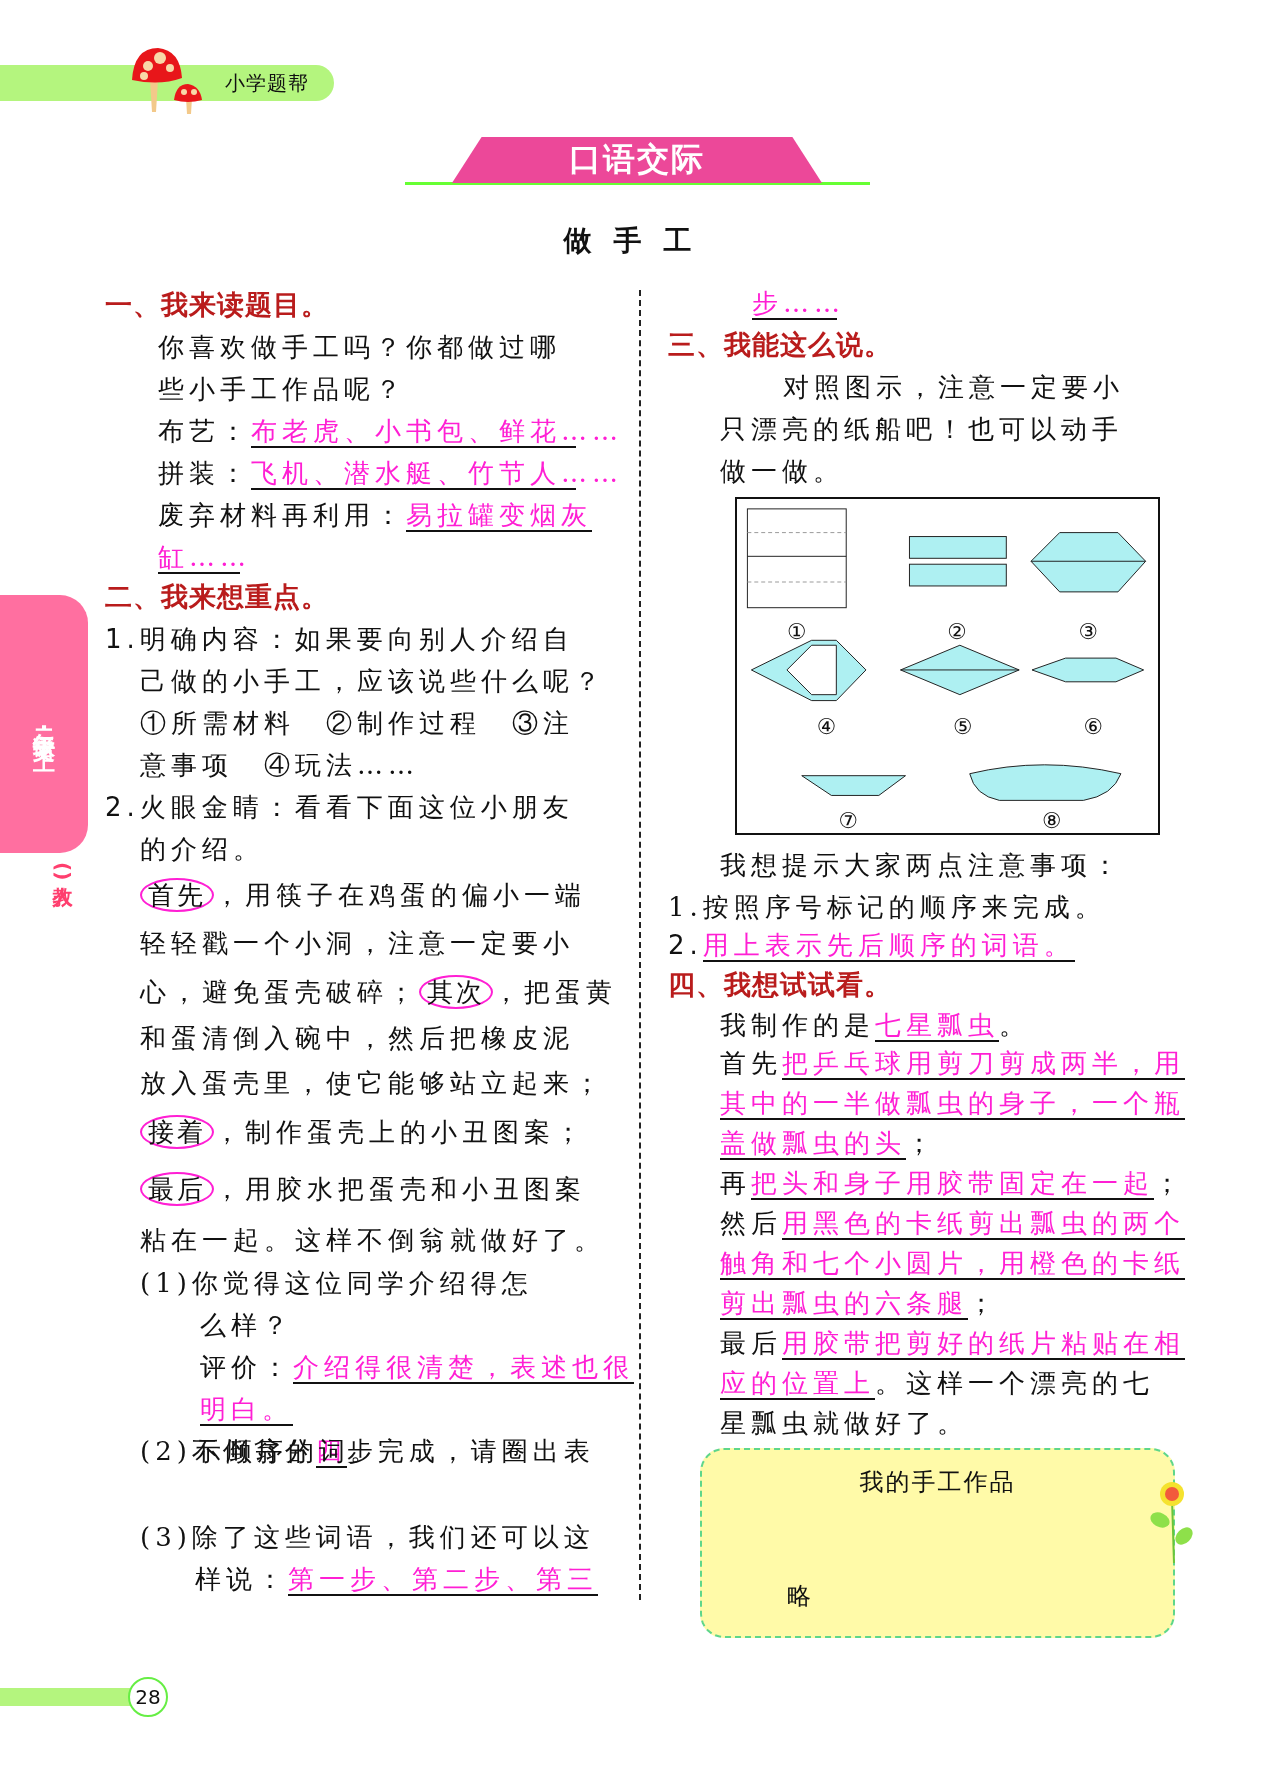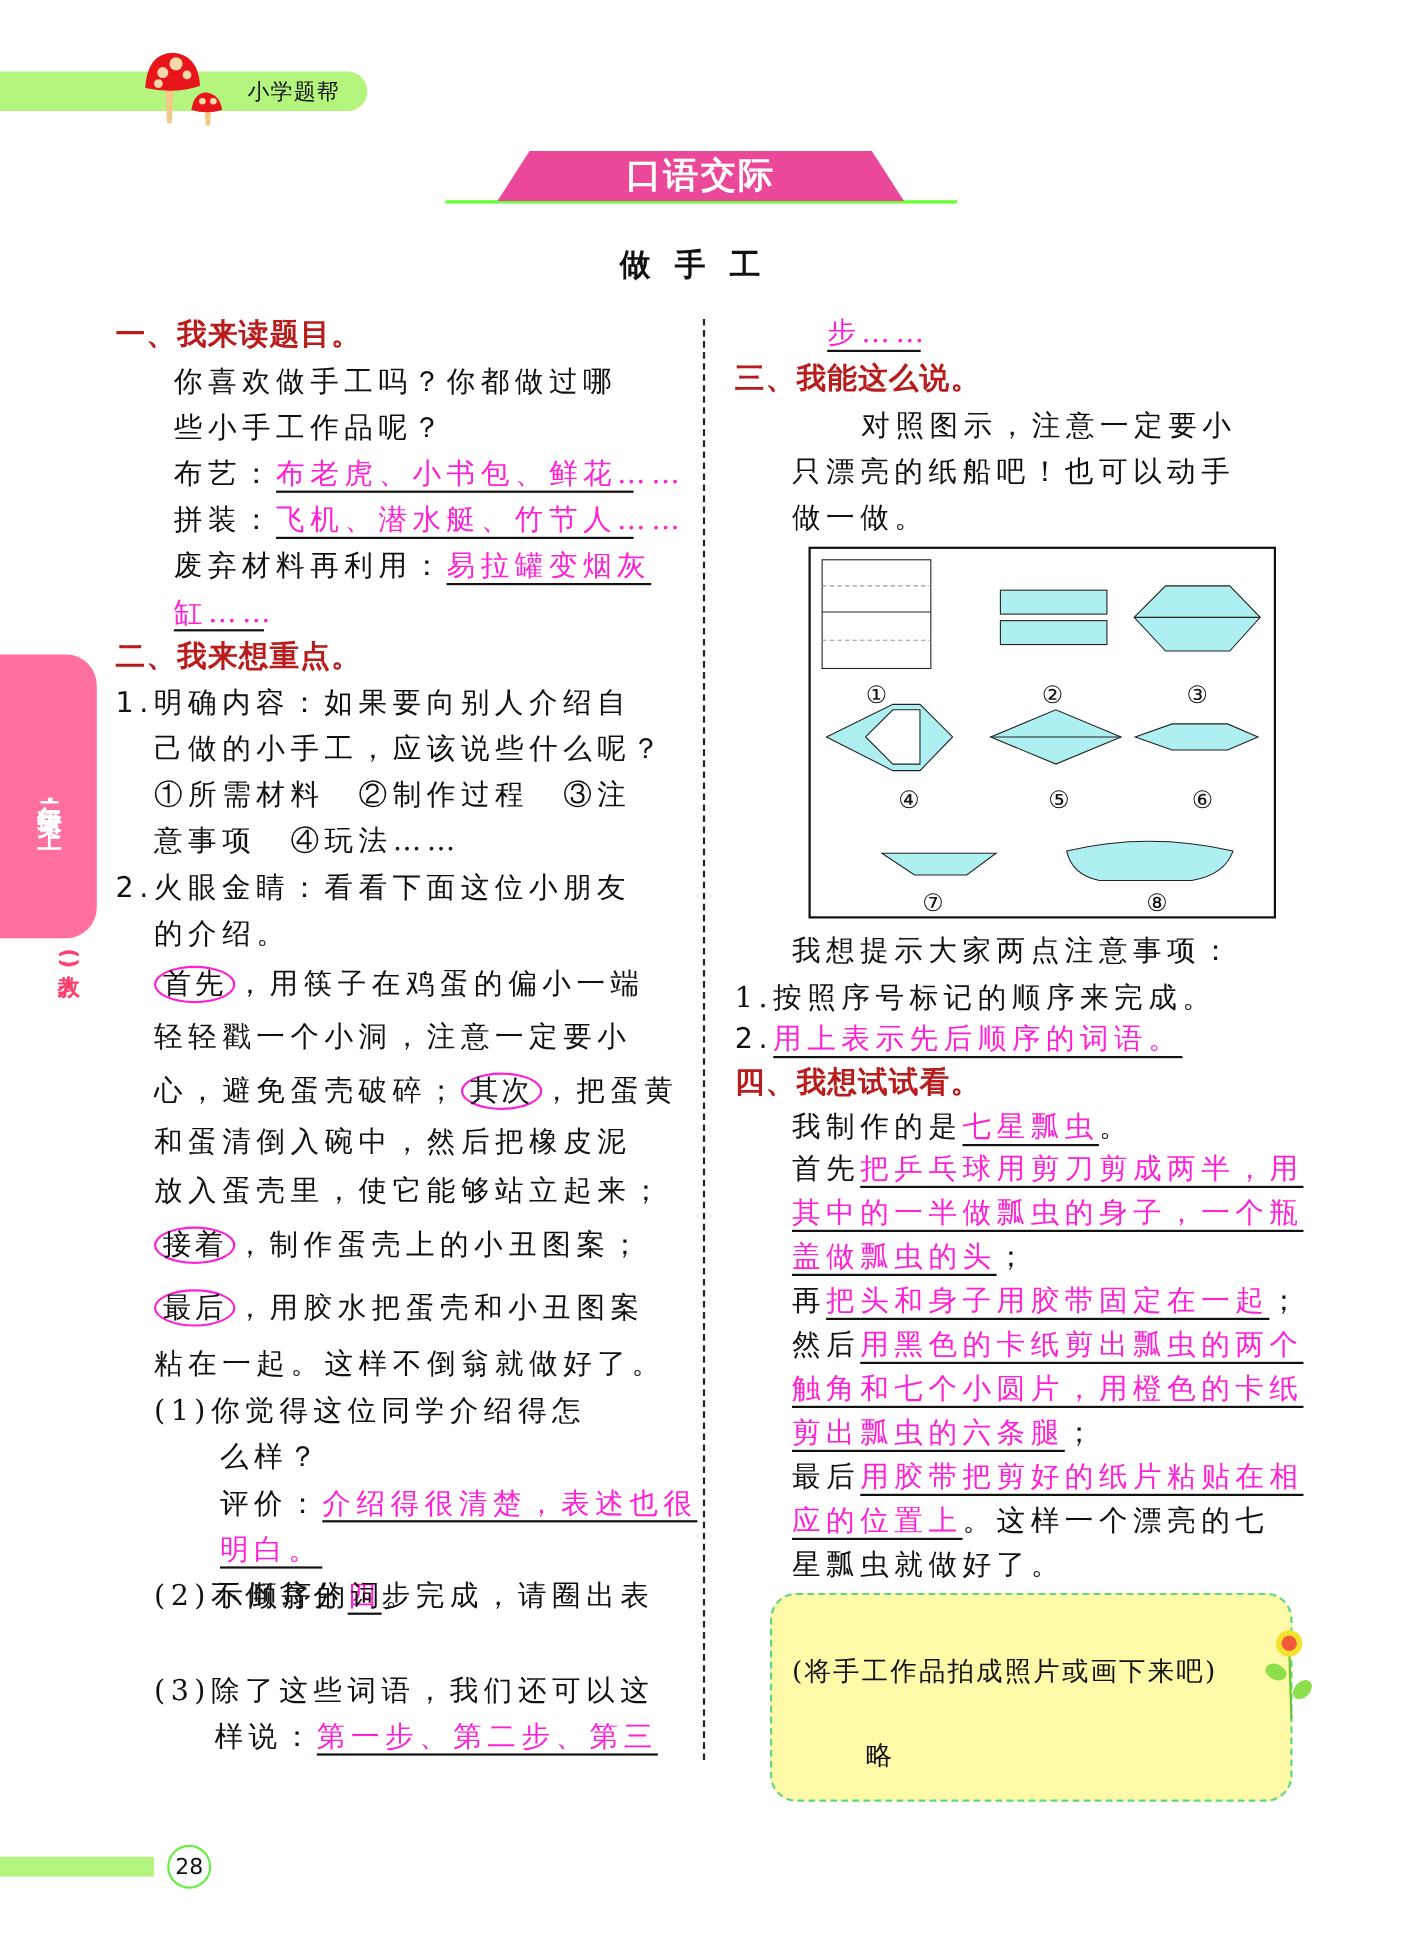--- a/index.html
+++ b/index.html
@@ -43,21 +43,21 @@
   
   .note-box { left: 700px; top: 1448px; width: 475px; height: 190px; background: #fffaa8; border: 2px dashed #5ed68a; border-radius: 24px; }
   .note-title { left: 0; top: 16px; width: 100%; text-align: center; font-size: 24px; letter-spacing: 2px; }
   .note-sub { left: 18px; top: 52px; font-size: 24px; line-height: 34px; white-space: normal; width: 410px; letter-spacing: 2px; }
   .note-answer { left: 85px; top: 130px; font-size: 24px; }
   .flower { left: 1150px; top: 1478px; width: 45px; height: 85px; }
 
   
   .footer-bar { left: 0; top: 1688px; width: 140px; height: 18px; background: #b4f57e; }
   .page-num { left: 128px; top: 1677px; width: 40px; height: 40px; border: 2px solid #66ee44; border-radius: 50%; background: #fff;
-              display: flex; align-items: center; justify-content: center; font-family: "DejaVu Sans", sans-serif; font-size: 20px; margin-left: 24px; }
+              display: flex; align-items: center; justify-content: center; font-family: "DejaVu Sans", sans-serif; font-size: 20px; }
 </style>
 </head>
 <body>
 
 <div class="abs brand-bar"></div>
 <svg class="mushroom" style="left:130px;top:40px;width:75px;height:75px" viewBox="0 0 75 75">
   <path d="M20 40 L28 40 L26 72 L22 72 Z" fill="#f3c98a"></path>
   <path d="M2 40 Q4 8 28 8 Q50 10 52 38 Q30 46 2 40 Z" fill="#e8161a"></path>
   <circle cx="30" cy="18" r="6" fill="#f8d8a8"></circle>
     <circle cx="18" cy="26" r="5" fill="#f8d8a8"></circle>
@@ -237,21 +237,21 @@
   <div class="line" style="left:720px;top:1328px">
     <span>最后</span><span class="ans">用胶带把剪好的纸片粘贴在相</span>
   </div>
   <div class="line" style="left:720px;top:1368px">
     <span class="ans">应的位置上</span><span>。这样一个漂亮的七</span>
   </div>
   <div class="line" style="left:720px;top:1408px">星瓢虫就做好了。</div>
 </div>
 
 <div class="abs note-box">
-  <div class="abs note-sub">(将手工作品拍成照片或画下来吧)</div>
+  <div class="abs note-title">我的手工作品</div>
   <div class="abs note-answer">略</div>
 </div>
 <svg class="abs flower" viewBox="0 0 45 85">
   <line x1="22" y1="20" x2="24" y2="85" stroke="#6cc43a" stroke-width="2"></line>
   <ellipse cx="10" cy="42" rx="10" ry="7" fill="#8ee04a" transform="rotate(25 10 42)"></ellipse>
   <ellipse cx="34" cy="58" rx="10" ry="7" fill="#8ee04a" transform="rotate(-45 34 58)"></ellipse>
   <circle cx="22" cy="16" r="12" fill="#f5e22e"></circle>
   <circle cx="22" cy="16" r="7" fill="#f25a3c"></circle>
 </svg>
 

